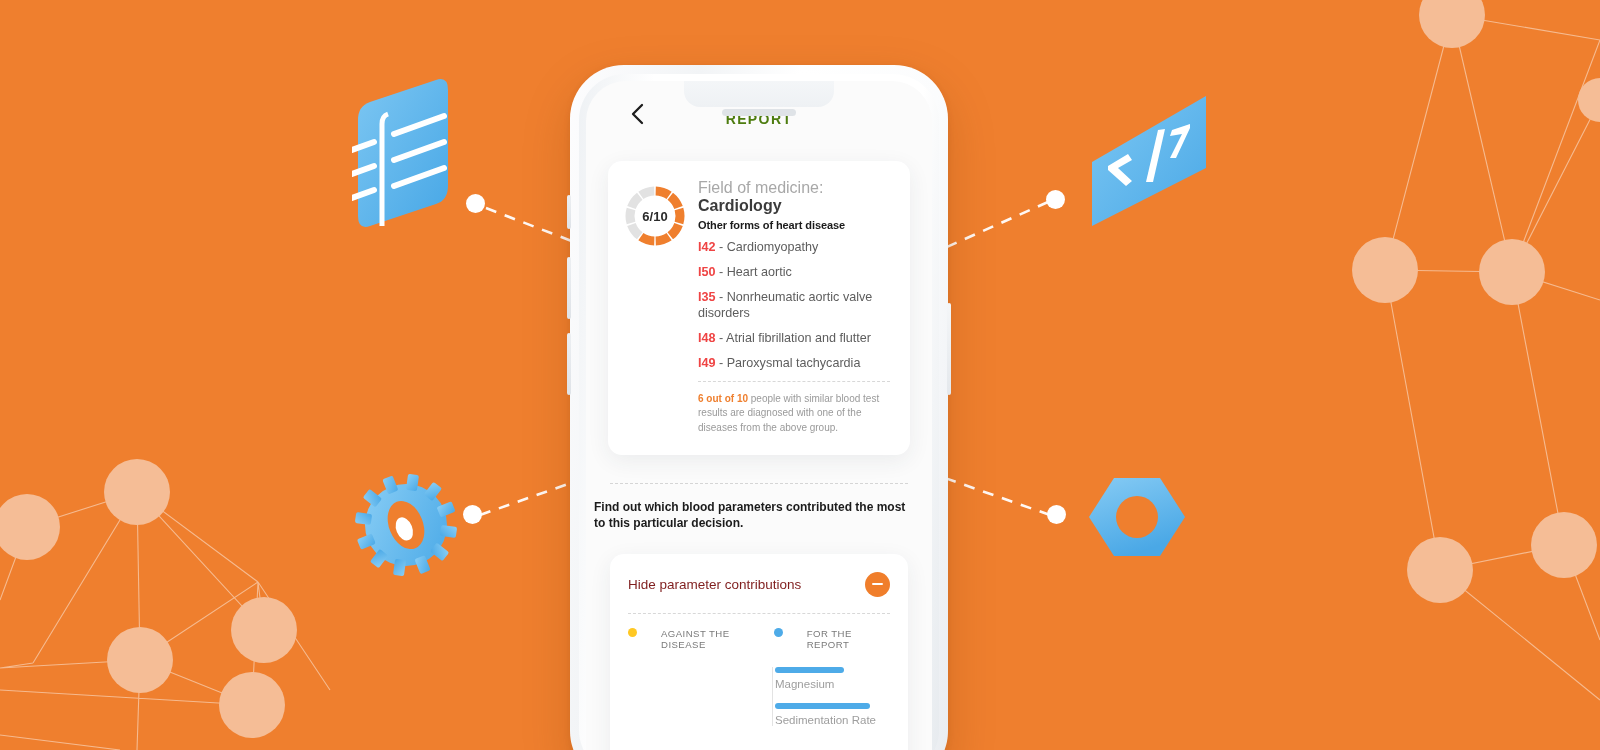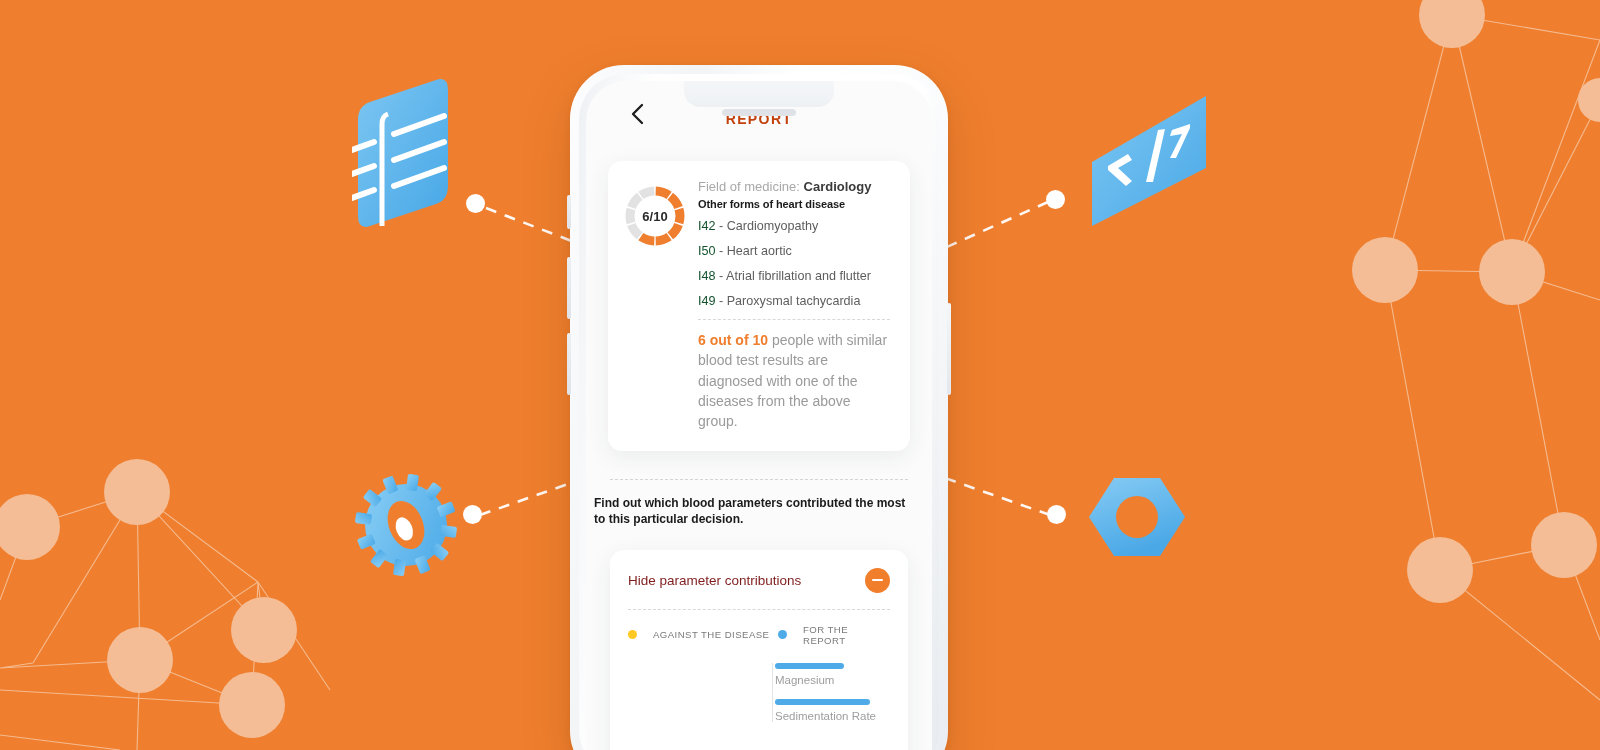--- a/index.html
+++ b/index.html
@@ -68,47 +68,47 @@
     position:relative; height:58px; padding-top:18px;
     display:flex; align-items:center;
   }
   #back-btn {
     position:absolute; left:38px; top:20px;
     width:26px; height:26px; display:flex; align-items:center; justify-content:center;
     cursor:pointer;
   }
   #header-title {
     width:100%; text-align:center;
-    font-size:14px; font-weight:bold; letter-spacing:1.4px; color:#c2410c;
+    font-size:14px; font-weight:bold; letter-spacing:1.4px; color:#4d7c0f;
   }
 
   
   #report-card {
     margin:22px 22px 0 22px;
     background:#ffffff;
     border-radius:14px;
     padding:18px 20px 20px 16px;
     box-shadow:0 6px 22px rgba(40,50,70,0.075);
     display:flex;
     gap:12px;
   }
   #donut-wrap { flex:0 0 auto; padding-top:6px; }
   .donut { position:relative; width:62px; height:62px; }
   .donut-label {
     position:absolute; inset:0; display:flex; align-items:center; justify-content:center;
     font-size:13px; font-weight:bold; color:#2a2a2a;
   }
   #card-body { flex:1 1 auto; min-width:0; }
-  #field-line { font-size:13px; color:#a8a8a8; margin-bottom:4px; }
+  #field-line { font-size:16px; color:#a8a8a8; margin-bottom:4px; }
   #field-line .val { color:#3b3b3b; font-weight:bold; }
   #disease-title { font-size:11px; font-weight:bold; color:#1b1b1b; margin-bottom:9px; letter-spacing:-.1px; }
   .dis-item { font-size:12.6px; color:#5d5d5d; line-height:1.27; margin-bottom:9px; }
-  .dis-item .code { color:#14532d; }
+  .dis-item .code { color:#ef4444;font-weight:bold; }
   #card-sep { border-top:1px dashed #d8d8d8; margin:6px 0 10px 0; }
-  #card-note { font-size:14px; color:#9a9a9a; line-height:1.45; }
+  #card-note { font-size:10px; color:#9a9a9a; line-height:1.45; }
   #card-note .hl { color:#ef7f2e; font-weight:bold; }
 
   
   #mid-divider { border-top:1px dashed #d5d5d5; margin:28px 24px 0 24px; }
 
   
   #findout {
     margin:16px 24px 0 8px;
     font-size:12px; font-weight:bold; color:#1b1b1b; line-height:1.3;
   }
@@ -125,21 +125,21 @@
   #contrib-head { display:flex; align-items:center; justify-content:space-between; }
   #contrib-title { font-size:13.5px; color:#7f1d1d; }
   #minus-btn {
     width:25px; height:25px; border-radius:50%;
     background:#f07e2b; display:flex; align-items:center; justify-content:center;
     cursor:pointer; flex:0 0 auto;
   }
   #minus-btn .bar { width:11px; height:2.4px; background:#fff; border-radius:2px; }
   #contrib-sep { border-top:1px dashed #d8d8d8; margin:16px 0 14px 0; }
   #legend { display:flex; gap:0; font-size:9.6px; letter-spacing:.45px; color:#7a7a7a; }
-  .legend-item { display:flex; align-items:center; gap:16px; }
+  .legend-item { display:flex; gap:24px; }
   .legend-item:first-child { width:155px; }
   .ldot { width:9px; height:9px; border-radius:50%; flex:0 0 auto; }
 
   #chart { position:relative; margin-top:17px; }
   #chart-axis { position:absolute; left:144px; top:0; bottom:0; width:1px; background:#e3e3e3; }
   .bar-row { position:relative; margin-bottom:13px; padding-left:147px; }
   .bar { height:6px; border-radius:4px; }
   .bar-label { font-size:11.5px; color:#9e9e9e; margin-top:5px; }
 </style>
 </head>
@@ -317,20 +317,24 @@
 
           <div class="dis-item">
             <span class="code">I42</span>
             <span> - </span><span>Cardiomyopathy</span>
           </div>
           <div class="dis-item">
             <span class="code">I50</span>
             <span> - </span><span>Heart aortic</span>
           </div>
           <div class="dis-item">
+            <span class="code">I35</span>
+            <span> - </span><span>Nonrheumatic aortic valve disorders</span>
+          </div>
+          <div class="dis-item">
             <span class="code">I48</span>
             <span> - </span><span>Atrial fibrillation and flutter</span>
           </div>
           <div class="dis-item">
             <span class="code">I49</span>
             <span> - </span><span>Paroxysmal tachycardia</span>
           </div>
 
           <div id="card-sep"></div>
 

